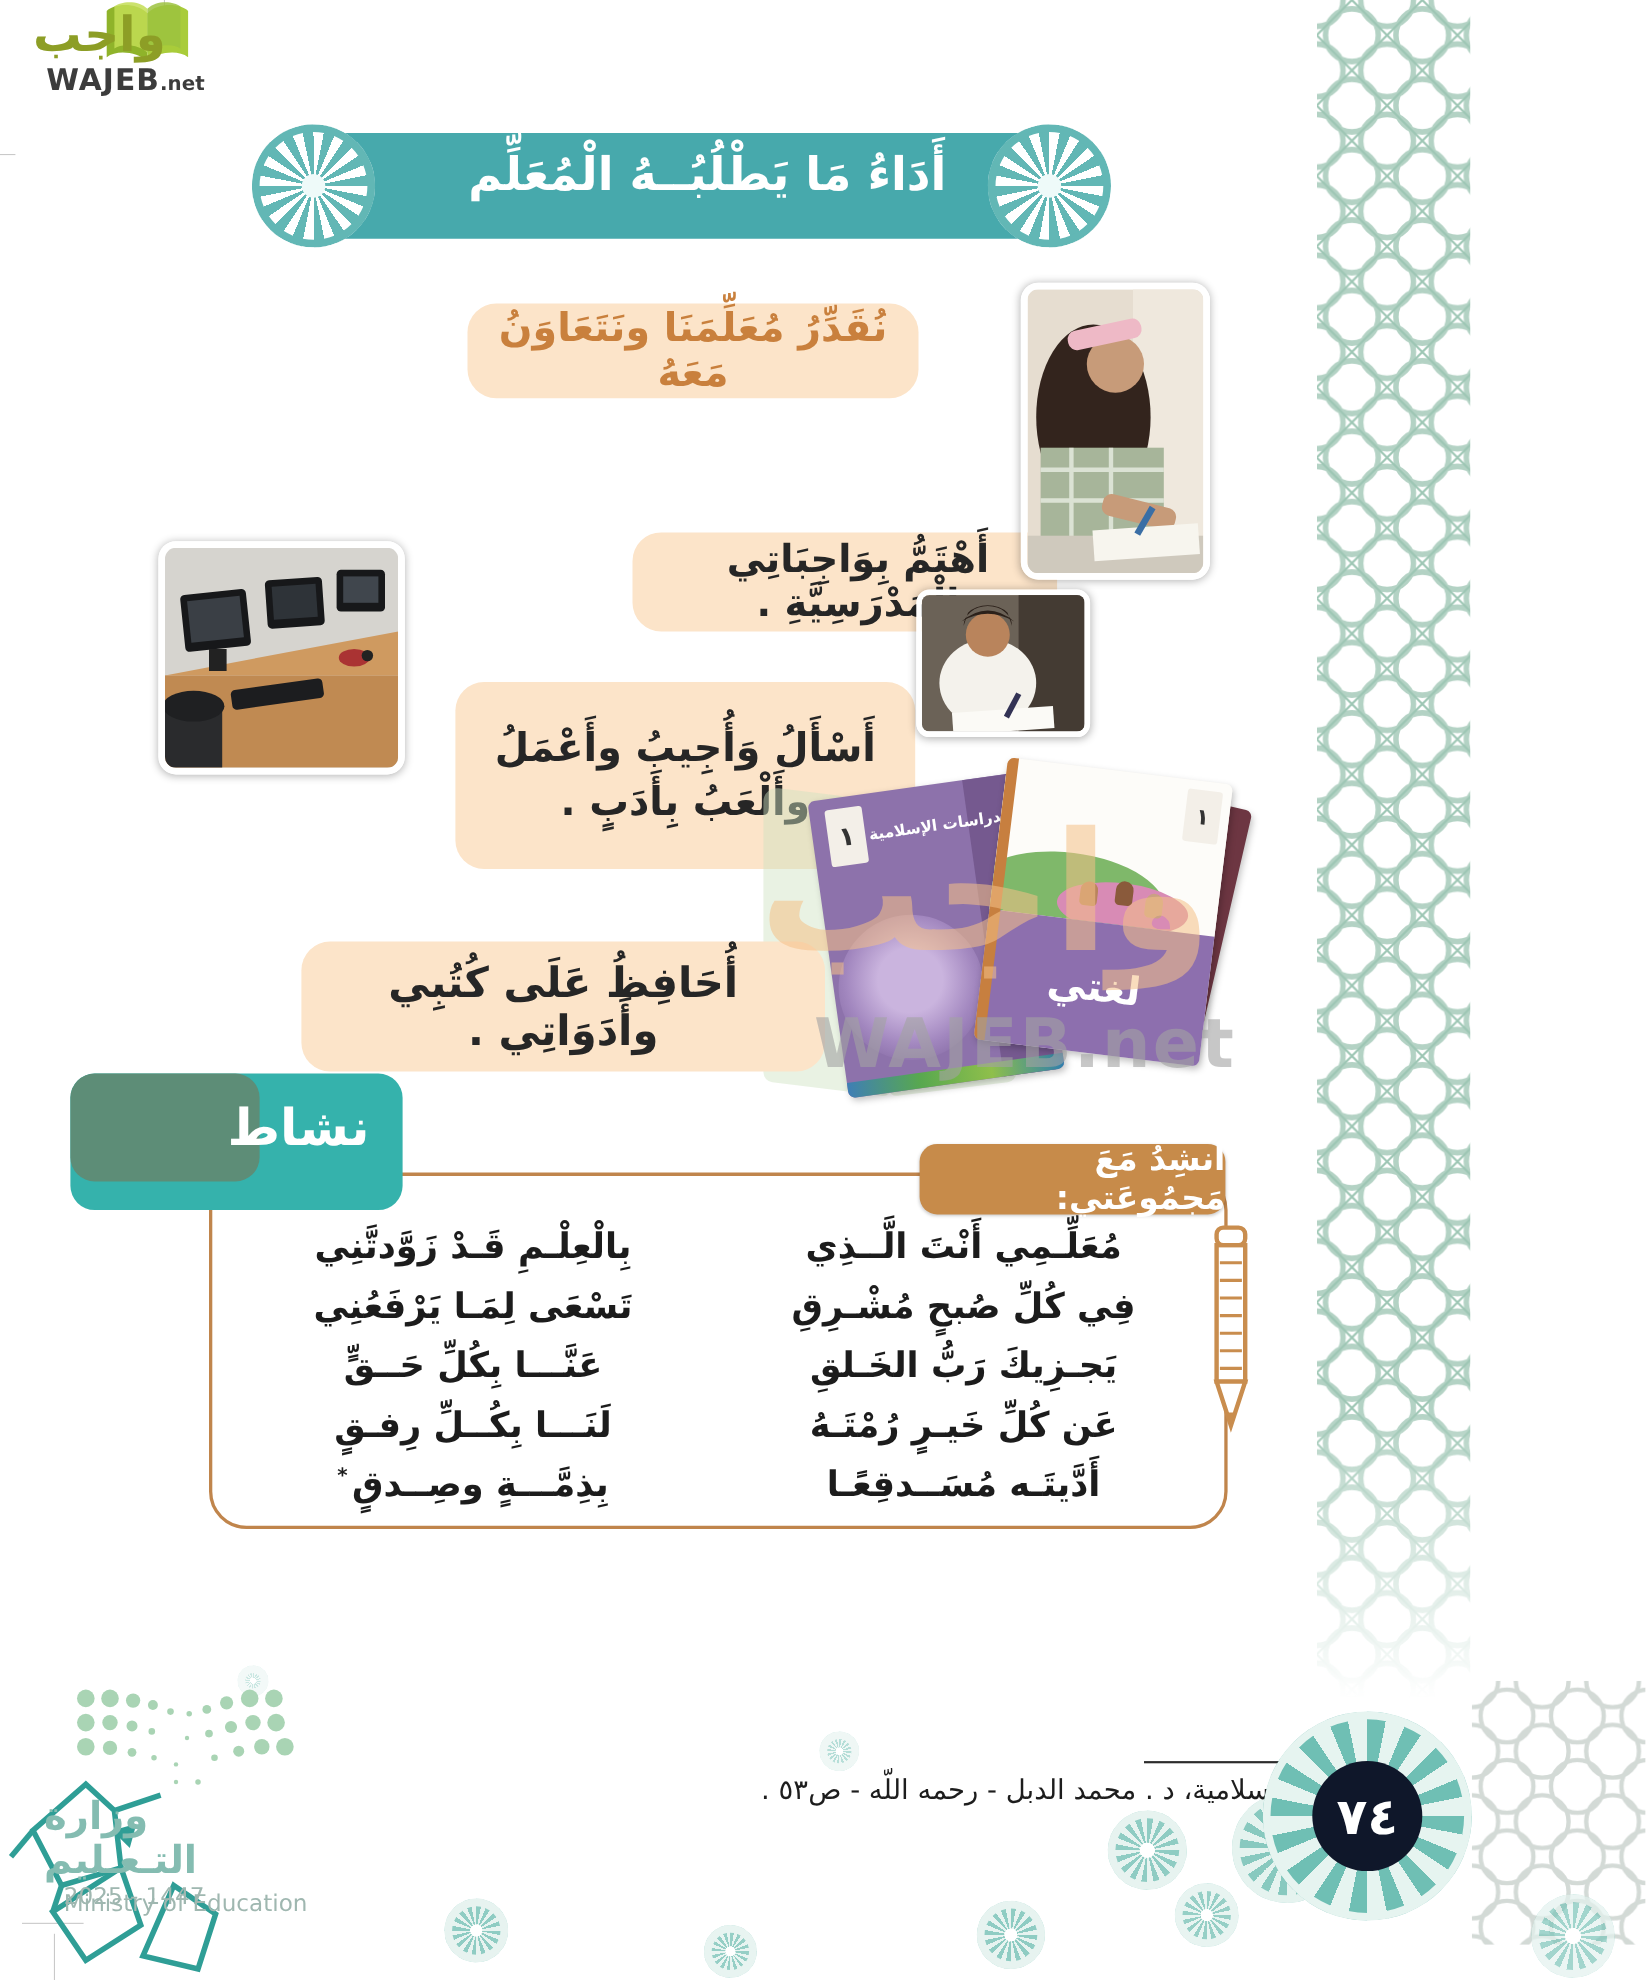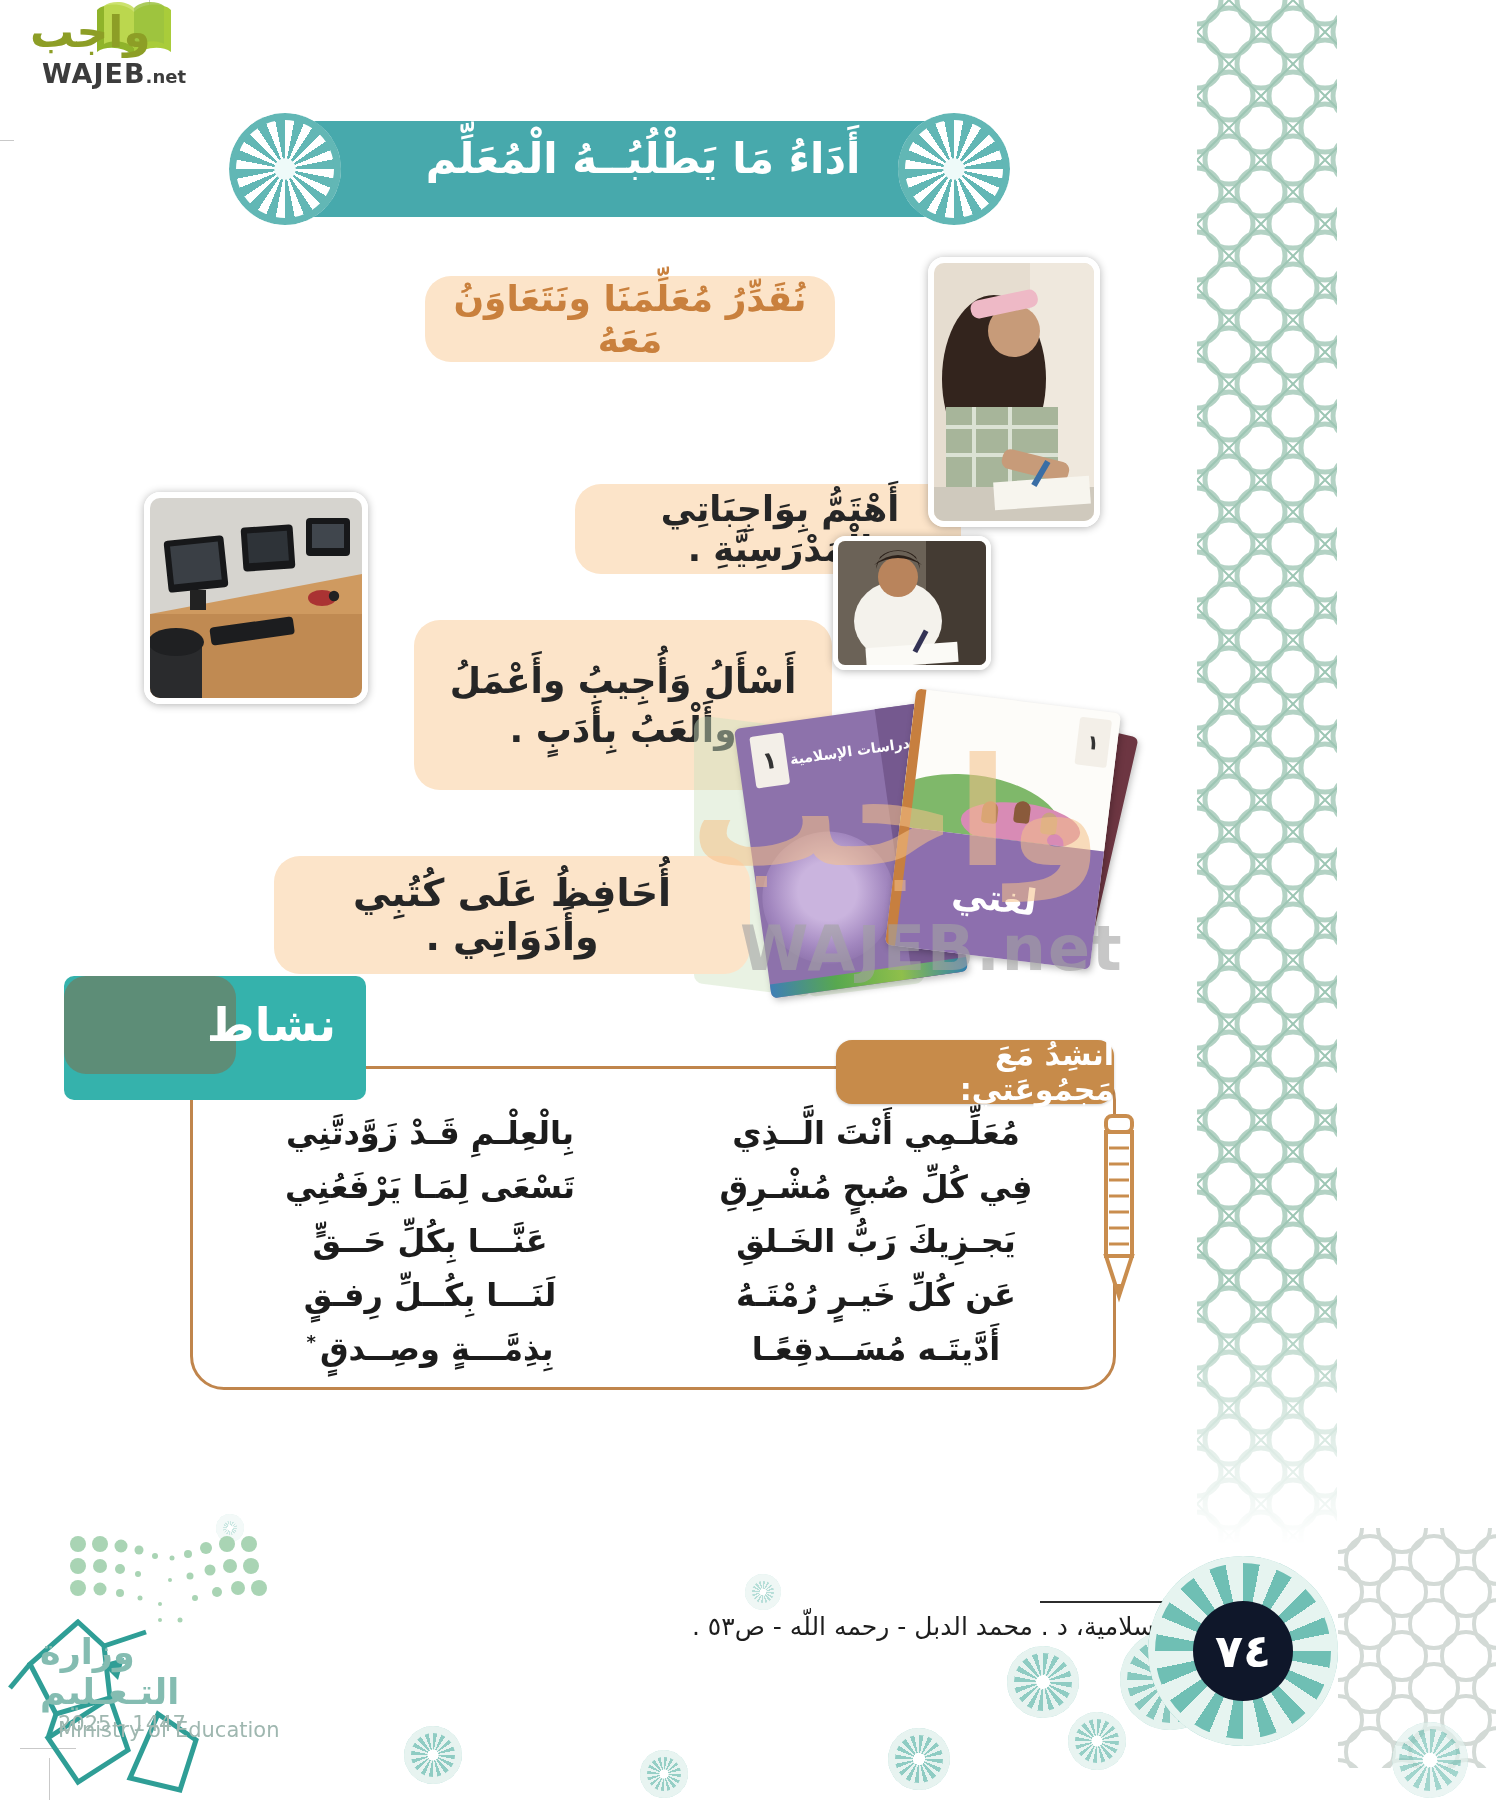--- a/index.html
+++ b/index.html
@@ -90,21 +90,21 @@
   .br-top { position:absolute; left:0; right:0; top:0; height:54%; background:#fdfcf9; overflow:hidden; border-radius:6px 6px 0 0; }
   .br-hill { position:absolute; left:-20px; bottom:-30px; width:180px; height:90px; border-radius:50%; background:#7fb86a; }
   .br-rug  { position:absolute; left:60px; bottom:-8px; width:120px; height:46px; border-radius:50%; background:#d88bb5; }
   .br-kid  { position:absolute; width:16px; height:22px; border-radius:8px 8px 4px 4px; background:#c96; }
   .br-bottom { position:absolute; left:0; right:0; bottom:0; height:46%; background:#8d6fae; border-radius:0 0 6px 6px;
     display:flex; align-items:center; justify-content:center; color:#fff; font-size:36px; font-weight:bold; direction:rtl; }
   .br-tab { right:8px; top:8px; width:32px; height:48px; font-size:20px; }
   .br-spine { position:absolute; left:0; top:0; bottom:0; width:10px; background:#c77f3f; border-radius:6px 0 0 6px; }
 
   
-  .act-tab { left:64px; top:976px; width:302px; height:124px; background:#35b2ac; border-radius:10px; z-index:2; }
+  .act-tab { left:64px; top:976px; width:302px; height:124px; background:#35b2ac; border-radius:22px; z-index:2; }
   .act-dark { position:absolute; left:0; top:0; width:172px; height:98px; background:#5d8d77; border-radius:22px; }
   .act-label { position:absolute; right:30px; top:0; height:98px; display:flex; align-items:center;
     color:#fff; font-size:46px; font-weight:bold; }
 
   
   .poem-box { left:190px; top:1066px; width:926px; height:324px; border:3px solid #c0854c; border-radius:34px; background:#fff; z-index:1; }
   .act-title { left:836px; top:1040px; width:278px; height:64px; background:#c78b4a; border-radius:16px;
     display:flex; align-items:center; justify-content:center; color:#fff; font-size:30px; font-weight:bold;
     direction:rtl; z-index:3; box-shadow:0 1px 3px rgba(0,0,0,.2); }
   .poem-grid { position:absolute; left:230px; top:1106px; width:846px; height:270px; direction:rtl;

